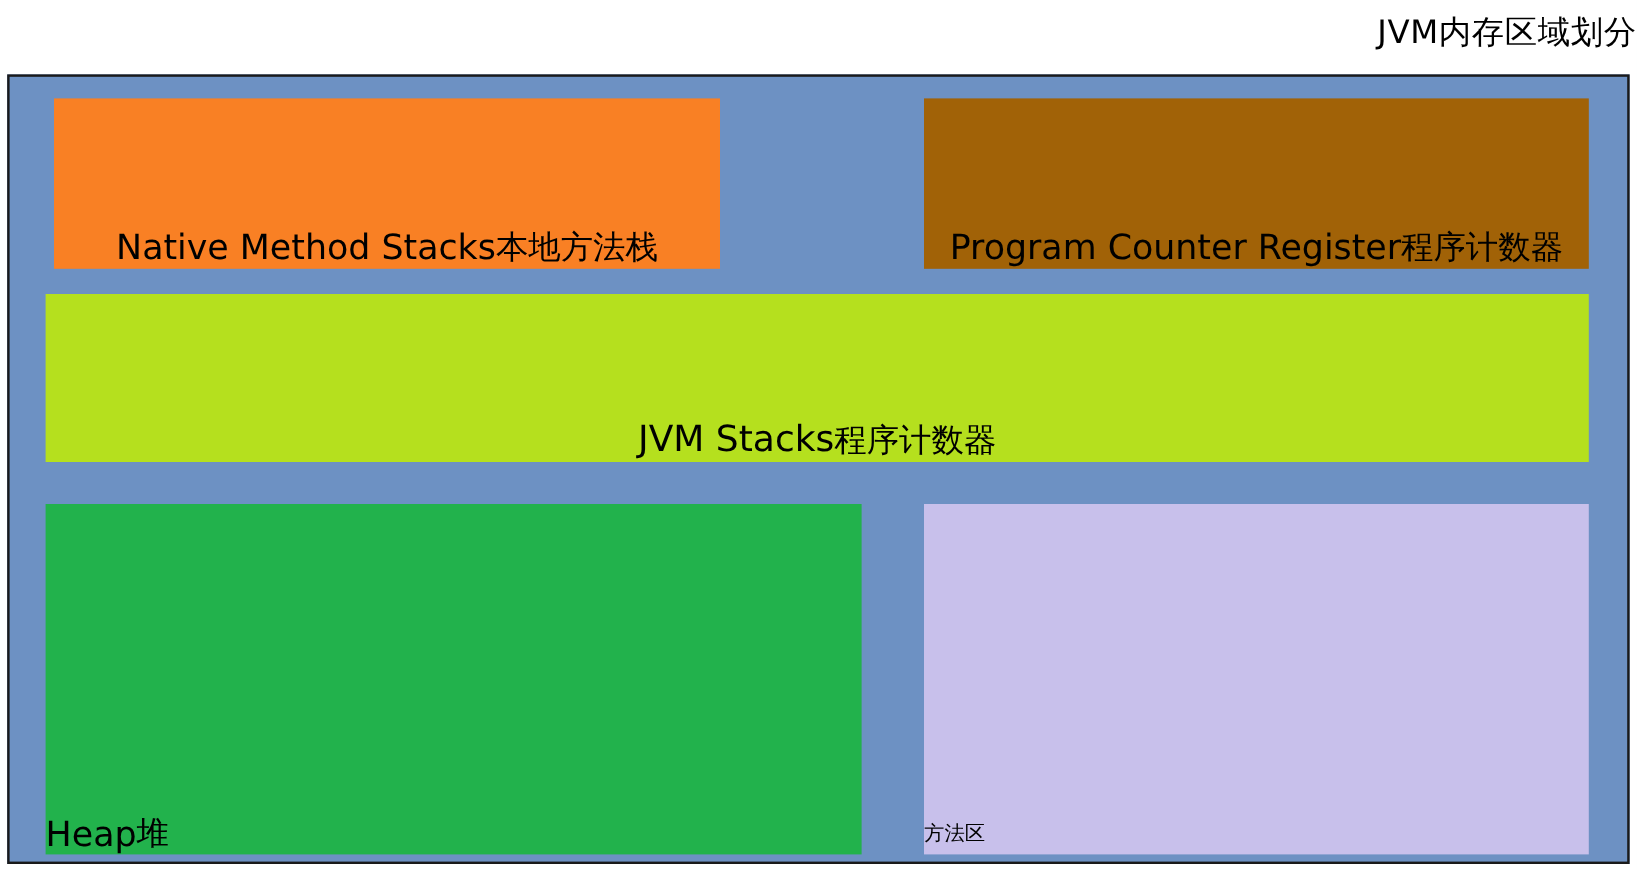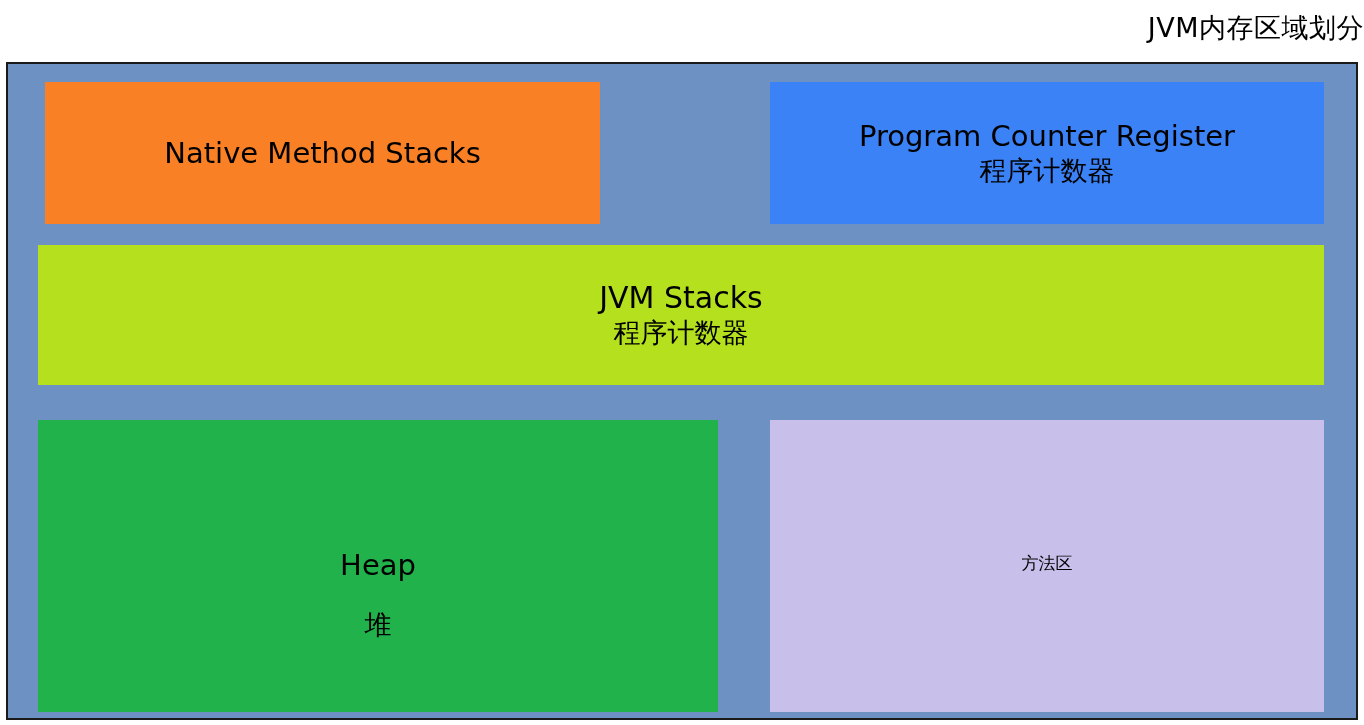--- a/index.html
+++ b/index.html
@@ -48,22 +48,22 @@
     background: #6d91c3;
     border: 2px solid #1a1a1a;
     box-sizing: border-box;
   }
 
   
   .region {
     position: absolute;
     box-sizing: border-box;
     display: flex;
-    flex-direction: column;
-    align-items: center;
+    flex-direction: row;
+    align-items: flex-end;
     justify-content: center;
     color: #000000;
     text-align: center;
     white-space: nowrap;
   }
 
   .region .line-en {
     font-size: 29px;
     line-height: 36px;
   }
@@ -80,21 +80,21 @@
     height: 142px;
     background: #f98024;
   }
 
   
   .region-pc {
     left: 762px;
     top: 18px;
     width: 554px;
     height: 142px;
-    background: #3b82f6;
+    background: #a16207;
   }
 
   
   .region-jvmstacks {
     left: 30px;
     top: 181px;
     width: 1286px;
     height: 140px;
     background: #b5e01e;
   }
@@ -131,20 +131,21 @@
 <body>
 
 <div class="page">
 
   <div class="title">JVM内存区域划分</div>
 
   <div class="jvm-container">
 
     <div class="region region-native">
       <div class="line-en">Native Method Stacks</div>
+      <div class="line-zh">本地方法栈</div>
     </div>
 
     <div class="region region-pc">
       <div class="line-en">Program Counter Register</div>
       <div class="line-zh">程序计数器</div>
     </div>
 
     <div class="region region-jvmstacks">
       <div class="line-en">JVM Stacks</div>
       <div class="line-zh">程序计数器</div>

